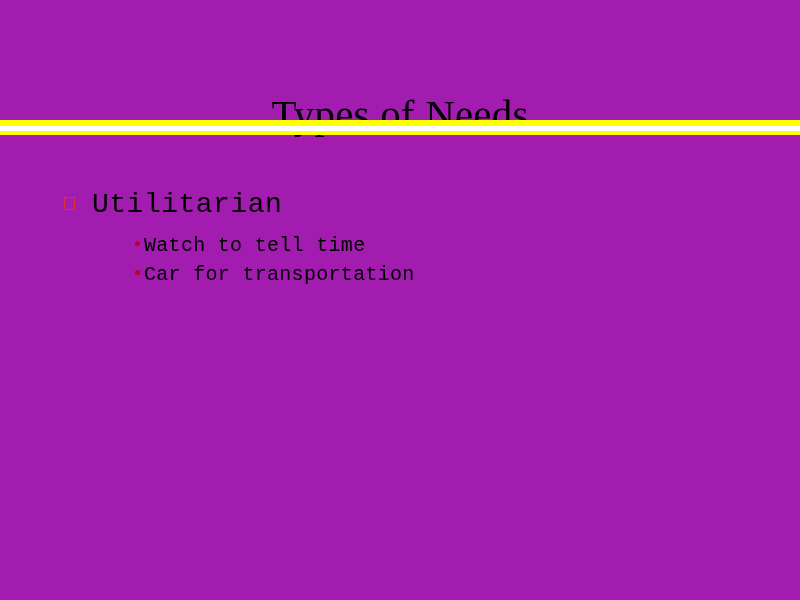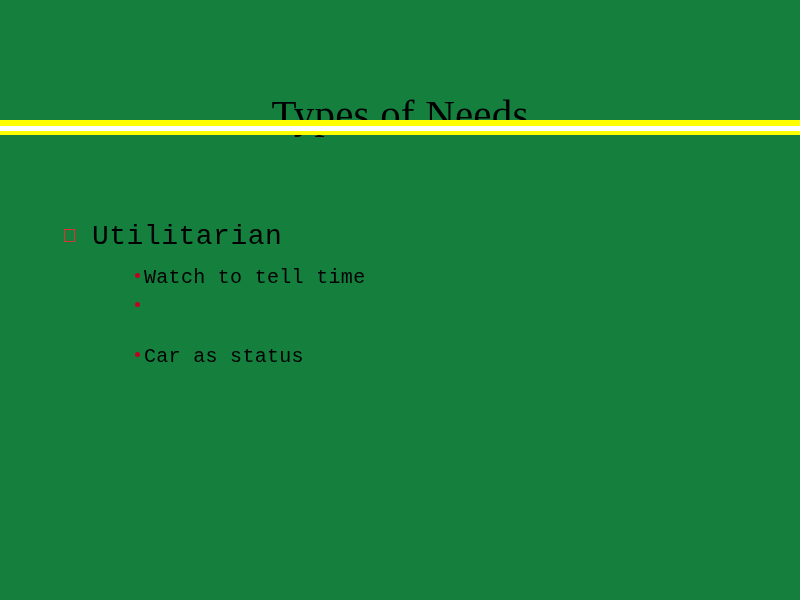--- a/index.html
+++ b/index.html
@@ -13,21 +13,21 @@
     background: #ffffff;
     font-family: "Liberation Mono", "DejaVu Sans Mono", monospace;
     overflow: hidden;
     position: relative;
   }
 
   .slide {
     position: relative;
     width: 800px;
     height: 600px;
-    background: #15803d;
+    background: #a21caf;
   }
 
   
   .slide-title {
     position: absolute;
     left: 0;
     top: 62px;
     width: 800px;
     text-align: center;
     font-family: "Liberation Serif", "DejaVu Serif", serif;
@@ -68,21 +68,20 @@
     left: 0;
     top: 150px;
     width: 800px;
     height: 450px;
   }
 
   .group {
     position: absolute;
     left: 0;
     width: 800px;
-    margin-top: 32px;
   }
   .group-1 { top: 36px; }
   .group-2 { top: 155px; }
 
   
   .l1-row {
     position: relative;
     height: 40px;
     padding-left: 64px;
   }
@@ -159,27 +158,24 @@
         <span class="l1-marker"></span>
         <span class="l1-text">Utilitarian</span>
       </div>
       <div class="l2-list">
         <div class="l2-row">
           <span class="l2-marker"></span>
           <span class="l2-text">Watch to tell time</span>
         </div>
         <div class="l2-row">
           <span class="l2-marker"></span>
+          <span class="l2-text">Car for transportation</span>
         </div>
       </div>
     </div>
 
     <div class="group group-2">
       <div class="l2-list">
-        <div class="l2-row">
-          <span class="l2-marker"></span>
-          <span class="l2-text">Car as status</span>
-        </div>
       </div>
     </div>
 
   </div>
 </div>
 
 </body></html>

